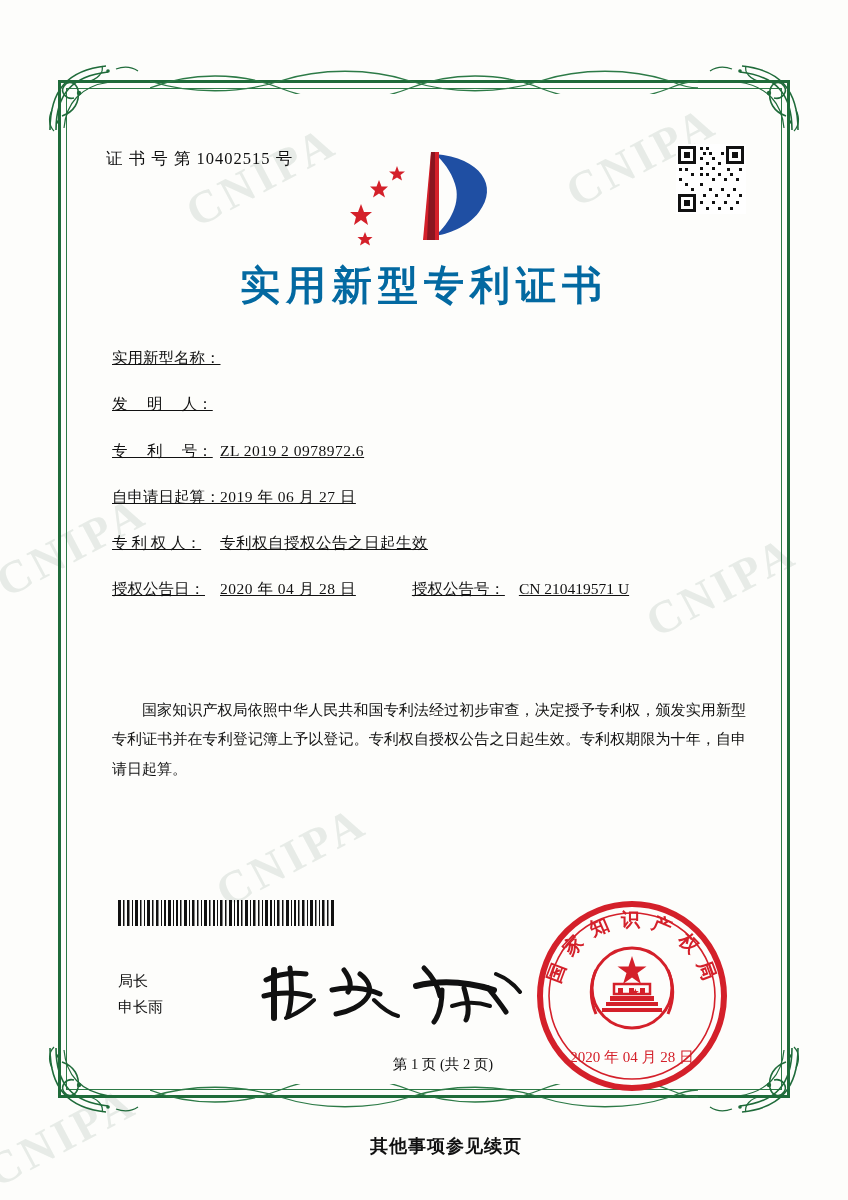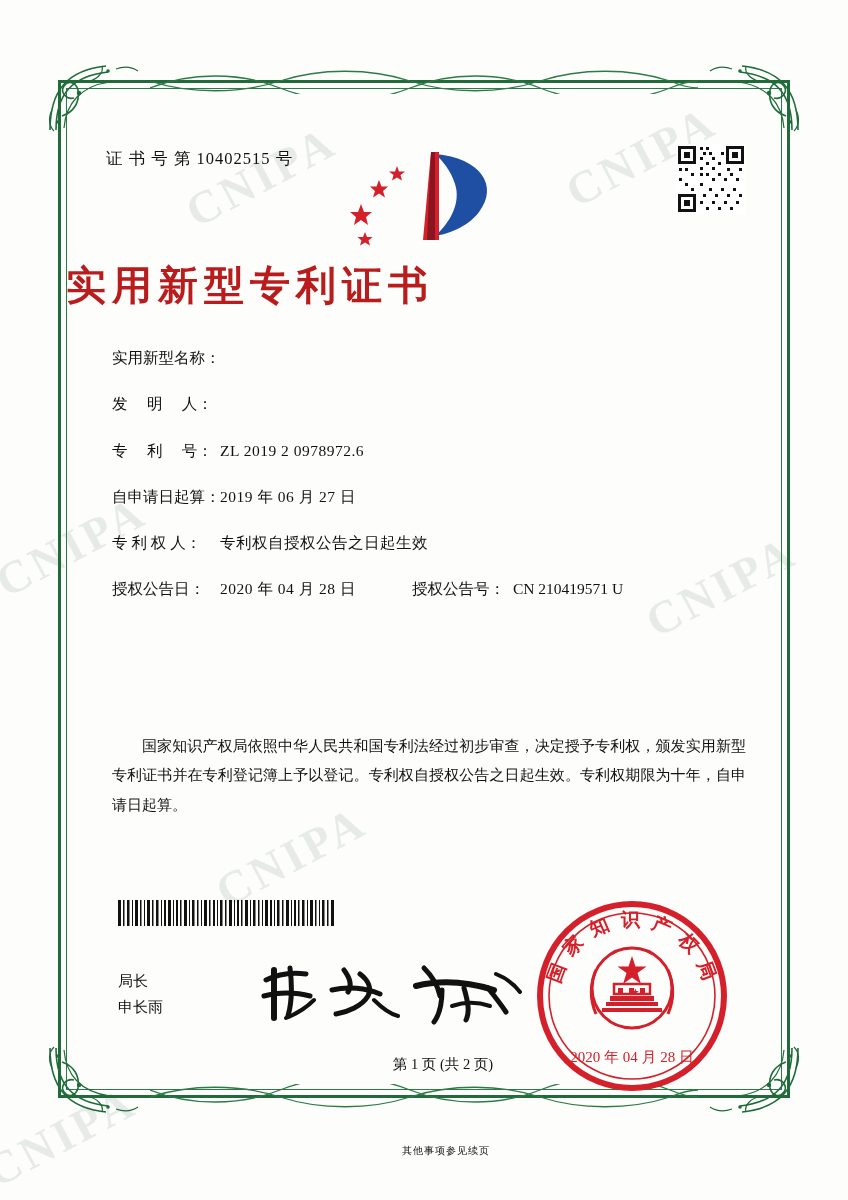--- a/index.html
+++ b/index.html
@@ -124,72 +124,72 @@
     display: flex;
     justify-content: center;
     align-items: center;
   }
   .logo svg { display:block; }
 
   .title {
     position: absolute;
     left: 0; right: 0;
     top: 170px;
-    text-align: left;
+    text-align: center;
     font-size: 40px;
     font-weight: bold;
     letter-spacing: 6px;
-    color: #b91c1c;
+    color: #0369a1;
     font-family: "Liberation Serif", serif;
   }
 
   .fields {
     position: absolute;
     left: 46px;
     right: 36px;
     top: 258px;
     font-size: 15.5px;
     color: #111;
   }
   .field-row {
     display: flex;
     align-items: flex-start;
     margin-bottom: 23px;
     line-height: 1.5;
+    text-decoration: underline;
   }
   .field-label {
     width: 108px;
     flex: 0 0 108px;
     letter-spacing: 0px;
     white-space: nowrap;
   }
   .field-value {
     flex: 1 1 auto;
     letter-spacing: .5px;
   }
   .field-row.dual .field-value { flex: 0 0 auto; }
   .field-row.dual .second-label {
     margin-left: 56px;
     white-space: nowrap;
   }
   .field-row.dual .second-value {
-    margin-left: 8px;
+    margin-left: 14px;
     white-space: nowrap;
   }
 
   .paragraphs {
     position: absolute;
     left: 46px;
     right: 36px;
     top: 608px;
     font-size: 15px;
     line-height: 1.95;
     color: #111;
     text-align: justify;
-    margin-top: 36px;
   }
   .paragraphs p {
     margin: 0 0 6px 0;
     text-indent: 2em;
   }
 
   
   .barcode {
     position: absolute;
     left: 52px;
@@ -235,25 +235,25 @@
     font-size: 14.5px;
     color: #111;
     padding-left: 38px;
   }
 
   .footer-note {
     position: absolute;
     left: 0; right: 0;
     bottom: 42px;
     text-align: center;
-    font-size: 10px;
+    font-size: 18px;
     color: #111;
     letter-spacing: 1px;
     z-index: 4;
-    font-weight: normal;
+    font-weight: bold;
     margin-left: 44px;
   }
 </style>
 </head>
 <body>
 
 <div class="page">
 
   <div class="watermark-layer">
     <div class="wm" style="left:180px;  top:150px;">CNIPA</div>

